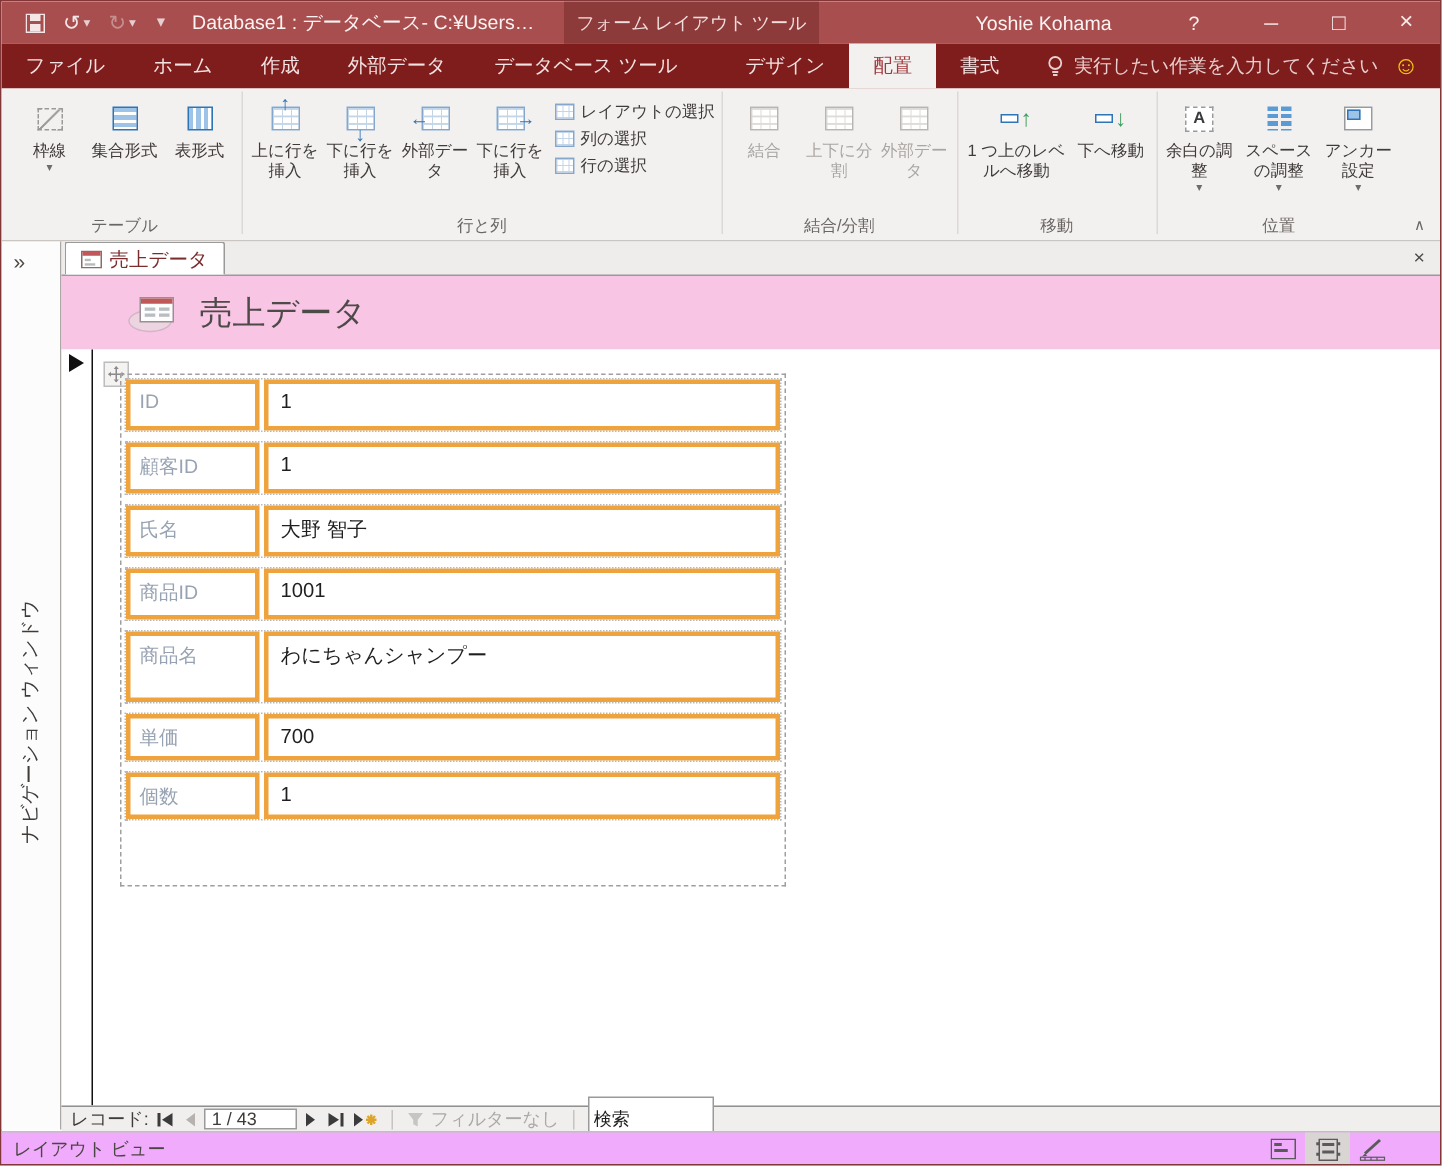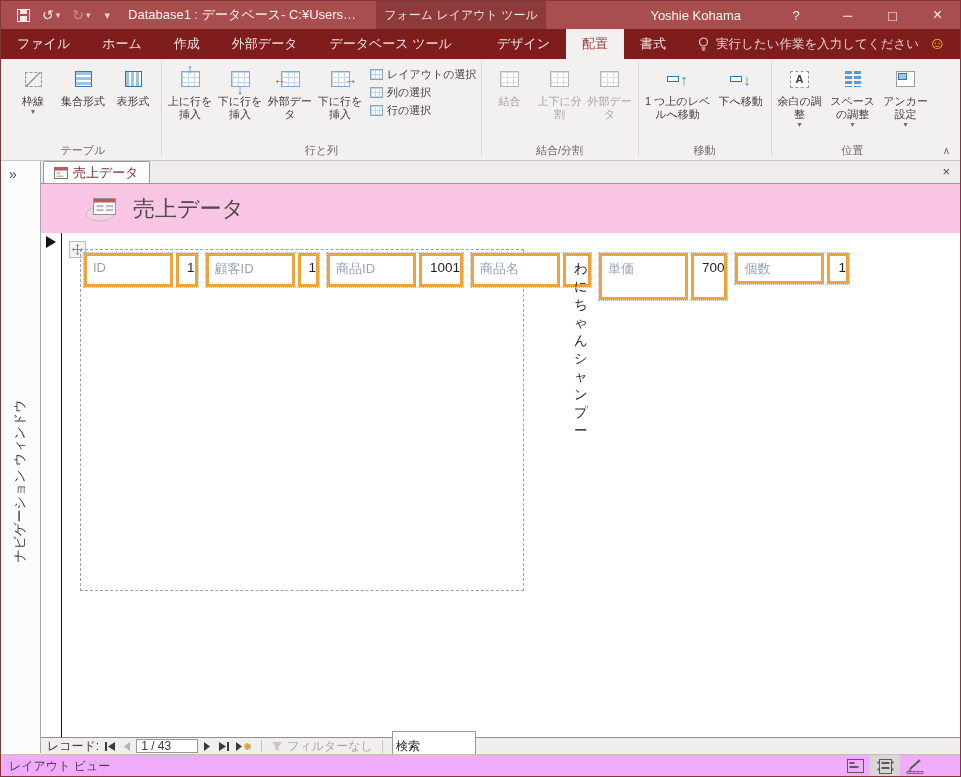--- a/index.html
+++ b/index.html
@@ -125,21 +125,21 @@
   .recsel { position:absolute; left:0; top:0; width:21px; height:100%;
     border-right:1px solid #111; }
   .recsel-arrow { position:absolute; left:5px; top:3px; width:0; height:0;
     border-top:6px solid transparent; border-bottom:6px solid transparent;
     border-left:10px solid #111; }
   .movehandle { position:absolute; left:28px; top:8px; width:17px; height:17px;
     background:#f4f3f2; border:1px solid #bdbdbd; display:flex; align-items:center; justify-content:center; }
   .layoutsel { position:absolute; left:39px; top:16px; width:444px; height:342px;
     border:1px dashed #9f9f9f; }
   .fields { position:absolute; left:3px; top:3px; right:3px;
-    display:flex; flex-direction:row; gap:8px; }
+    display:flex; flex-direction:column; gap:8px; }
   .frow { display:flex; gap:3px; outline:1px dotted #b8b8b8; }
   .frow:nth-child(1){height:34px;} .frow:nth-child(2){height:34px;}
   .frow:nth-child(3){height:34px;} .frow:nth-child(4){height:34px;}
   .frow:nth-child(5){height:47px;} .frow:nth-child(6){height:31px;}
   .frow:nth-child(7){height:31px;} .frow:nth-child(8){height:34px;}
   .flabel { width:89px; flex:0 0 auto; border:3px solid #efa33c; background:#fff;
     font-size:13px; color:#97a2b2; padding:4px 0 0 6px; }
   .fvalue { flex:1; border:3px solid #efa33c; background:#fff;
     font-size:13.5px; color:#1f1f1f; padding:4px 0 0 8px; }
   
@@ -433,20 +433,24 @@
         <div class="fields">
           <div class="frow">
             <div class="flabel">ID</div>
             <div class="fvalue">1</div>
           </div>
           <div class="frow">
             <div class="flabel">顧客ID</div>
             <div class="fvalue">1</div>
           </div>
           <div class="frow">
+            <div class="flabel">氏名</div>
+            <div class="fvalue">大野 智子</div>
+          </div>
+          <div class="frow">
             <div class="flabel">商品ID</div>
             <div class="fvalue">1001</div>
           </div>
           <div class="frow">
             <div class="flabel">商品名</div>
             <div class="fvalue">わにちゃんシャンプー</div>
           </div>
           <div class="frow">
             <div class="flabel">単価</div>
             <div class="fvalue">700</div>

